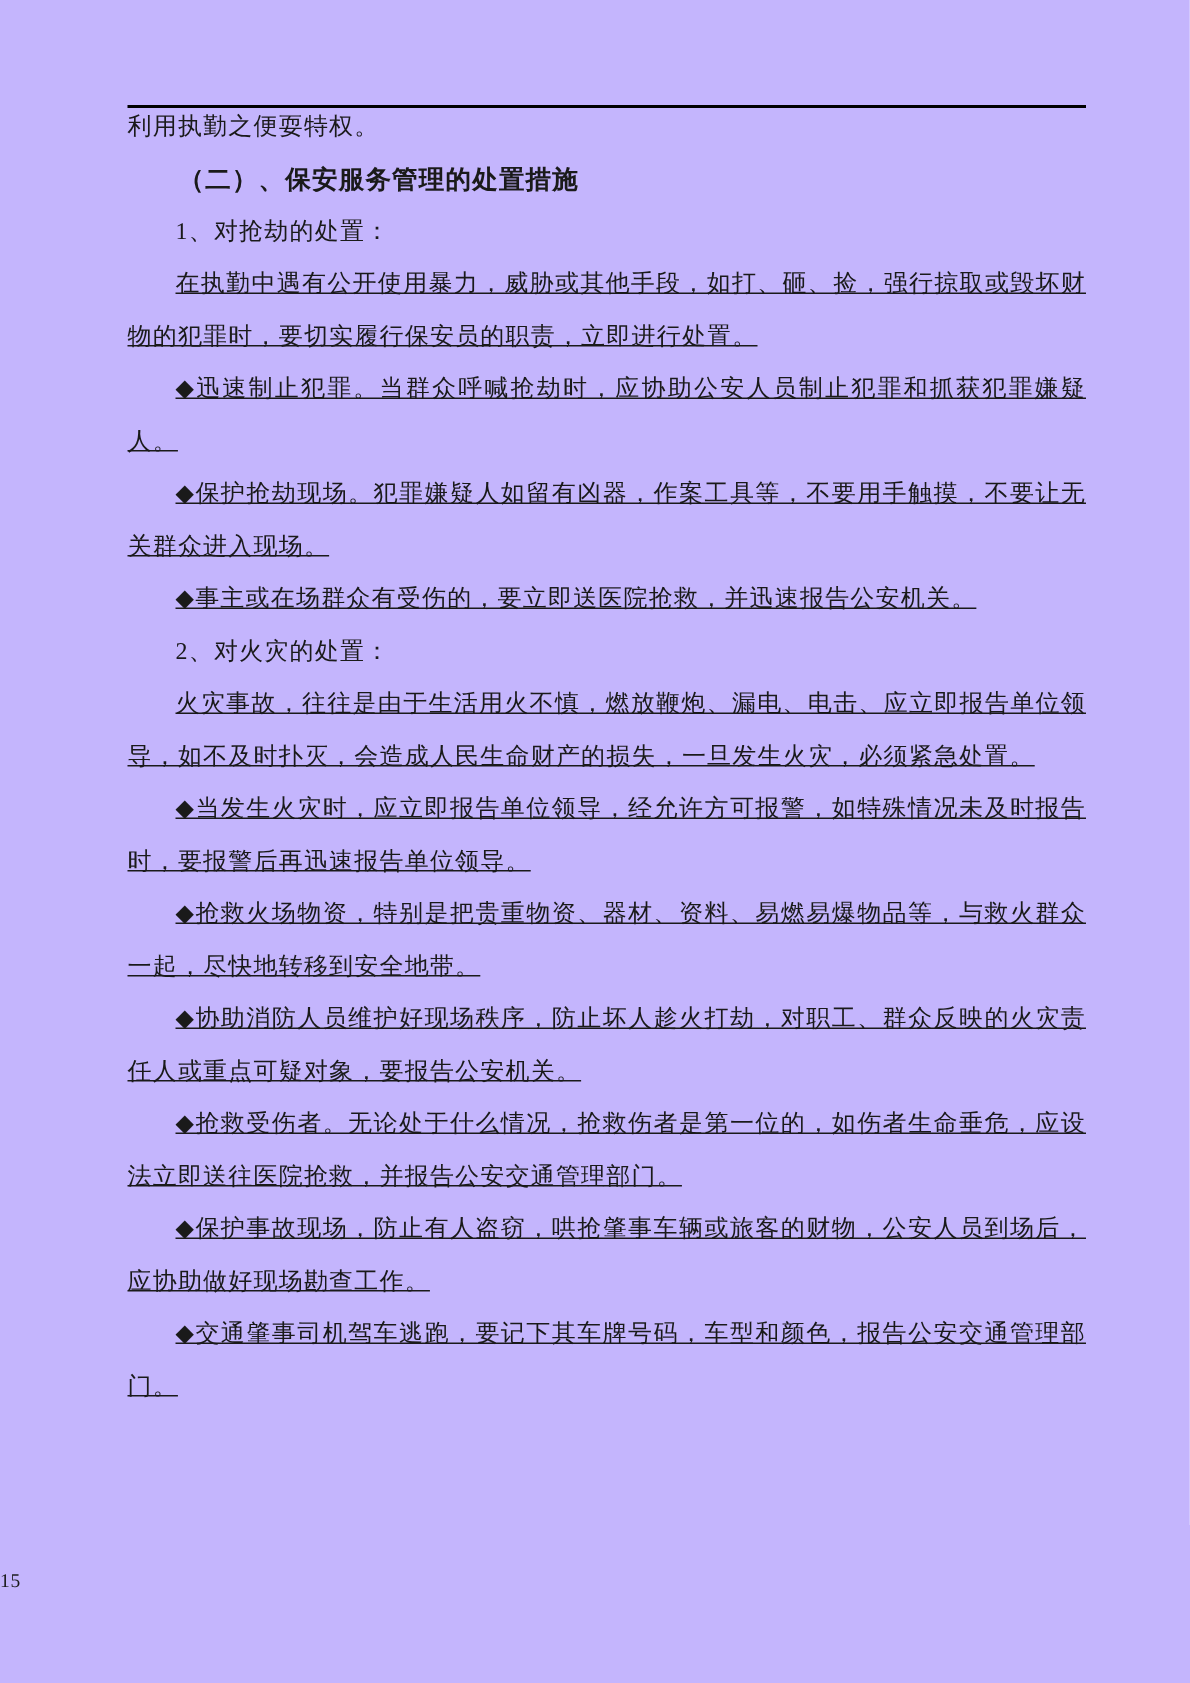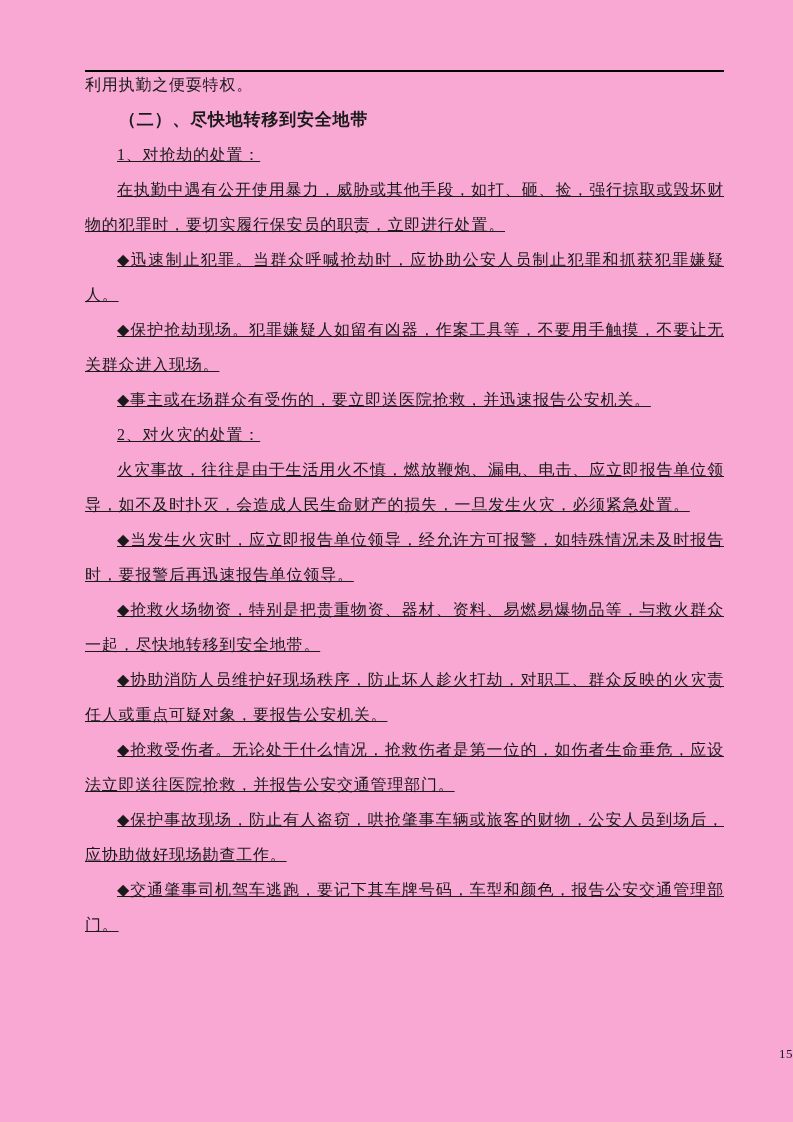--- a/index.html
+++ b/index.html
@@ -12,21 +12,21 @@
     height: 1122px;
     background: #ffffff;
     position: relative;
     overflow: hidden;
     font-family: "Liberation Serif", "DejaVu Serif", serif;
     color: #1a1a1a;
   }
   .page {
     position: absolute;
     inset: 0;
-    background: #f9a8d4;
+    background: #c4b5fd;
   }
   .header-rule {
     position: absolute;
     left: 85px;
     top: 70px;
     width: 639px;
     height: 0;
     border-top: 2px solid #000000;
   }
   .content {
@@ -48,49 +48,48 @@
   p.carryover {
     text-indent: 0;
   }
   p.heading {
     text-indent: 2em;
     font-weight: bold;
     font-size: 17px;
   }
   p.section-title {
     text-indent: 2em;
-    text-decoration: underline;
   }
   p.body-par,
   p.bullet-par {
     text-indent: 2em;
     text-decoration: underline;
   }
   .footer {
     position: absolute;
     left: 0;
     right: 0;
     top: 1046px;
-    text-align: right;
+    text-align: left;
     font-size: 13px;
     letter-spacing: 0.5px;
     color: #1a1a1a;
   }
 </style>
 </head>
 <body>
 
 <div class="page">
 
   <div class="header-rule"></div>
 
   <div class="content">
     <p class="carryover">利用执勤之便耍特权。</p>
 
-    <p class="heading">（二）、尽快地转移到安全地带</p>
+    <p class="heading">（二）、保安服务管理的处置措施</p>
 
     <div id="sections">
         <p class="section-title">1、对抢劫的处置：</p>
         <p class="body-par">在执勤中遇有公开使用暴力，威胁或其他手段，如打、砸、捡，强行掠取或毁坏财物的犯罪时，要切实履行保安员的职责，立即进行处置。</p>
         <p class="bullet-par">◆迅速制止犯罪。当群众呼喊抢劫时，应协助公安人员制止犯罪和抓获犯罪嫌疑人。</p>
         <p class="bullet-par">◆保护抢劫现场。犯罪嫌疑人如留有凶器，作案工具等，不要用手触摸，不要让无关群众进入现场。</p>
         <p class="bullet-par">◆事主或在场群众有受伤的，要立即送医院抢救，并迅速报告公安机关。</p>
         <p class="section-title">2、对火灾的处置：</p>
         <p class="body-par">火灾事故，往往是由于生活用火不慎，燃放鞭炮、漏电、电击、应立即报告单位领导，如不及时扑灭，会造成人民生命财产的损失，一旦发生火灾，必须紧急处置。</p>
         <p class="bullet-par">◆当发生火灾时，应立即报告单位领导，经允许方可报警，如特殊情况未及时报告时，要报警后再迅速报告单位领导。</p>

